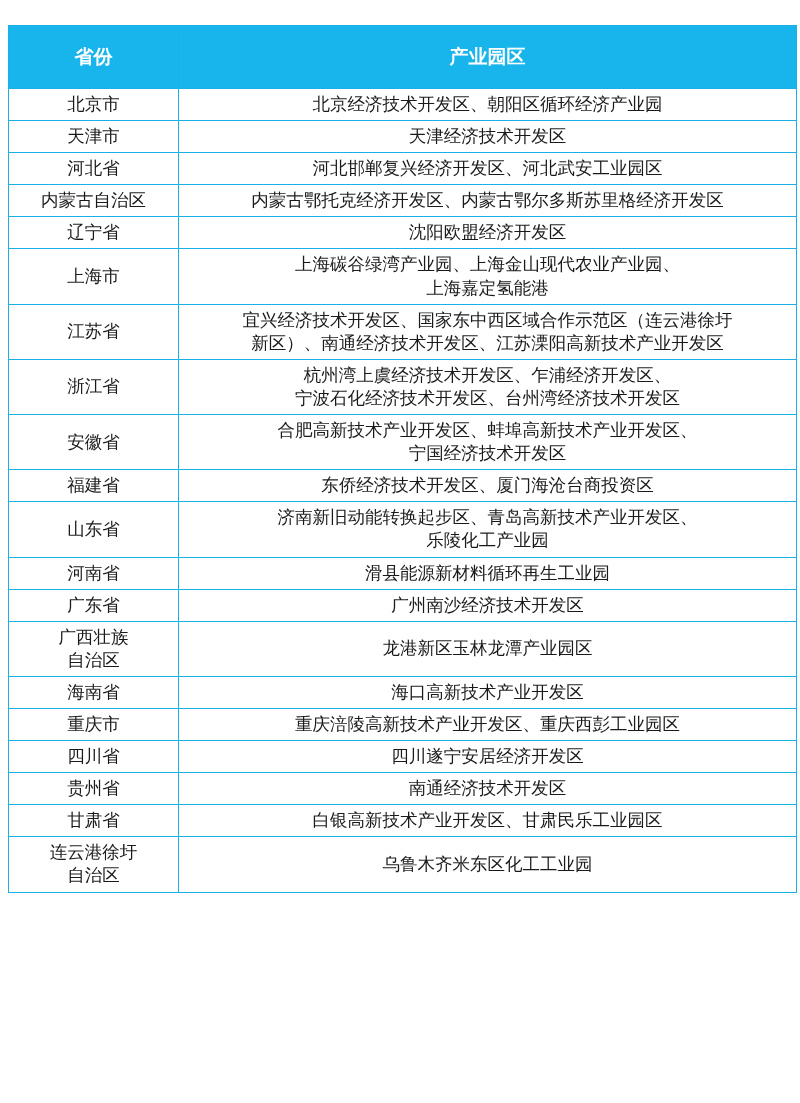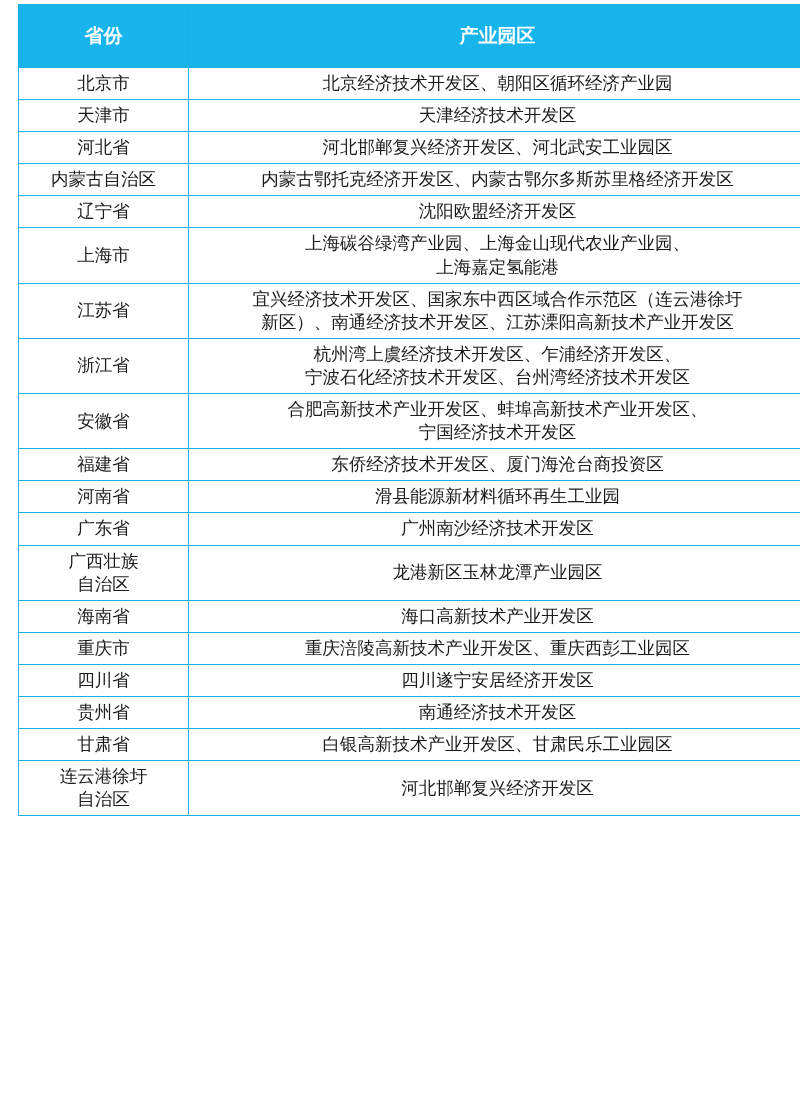--- a/index.html
+++ b/index.html
@@ -9,21 +9,22 @@
   }
   body {
     width: 800px;
     height: 1103px;
     font-family: "Liberation Sans", "DejaVu Sans", sans-serif;
     color: #1a1a1a;
   }
   .table-wrap {
     width: 800px;
     box-sizing: border-box;
-    padding: 4px 6px 6px 18px;
+    padding: 4px 6px 6px 8px;
+    margin-top: 21px;
   }
   table.data-table {
     border-collapse: collapse;
     width: 788px;
     table-layout: fixed;
   }
   table.data-table th,
   table.data-table td {
     border: 1px solid #19b0e8;
     text-align: center;
@@ -106,20 +107,25 @@
         <tr>
           <td class="province-cell">安徽省</td>
           <td class="parks-cell">合肥高新技术产业开发区、蚌埠高新技术产业开发区、
 宁国经济技术开发区</td>
         </tr>
         <tr>
           <td class="province-cell">福建省</td>
           <td class="parks-cell">东侨经济技术开发区、厦门海沧台商投资区</td>
         </tr>
         <tr>
+          <td class="province-cell">山东省</td>
+          <td class="parks-cell">济南新旧动能转换起步区、青岛高新技术产业开发区、
+乐陵化工产业园</td>
+        </tr>
+        <tr>
           <td class="province-cell">河南省</td>
           <td class="parks-cell">滑县能源新材料循环再生工业园</td>
         </tr>
         <tr>
           <td class="province-cell">广东省</td>
           <td class="parks-cell">广州南沙经济技术开发区</td>
         </tr>
         <tr>
           <td class="province-cell">广西壮族
 自治区</td>
@@ -141,17 +147,17 @@
           <td class="province-cell">贵州省</td>
           <td class="parks-cell">南通经济技术开发区</td>
         </tr>
         <tr>
           <td class="province-cell">甘肃省</td>
           <td class="parks-cell">白银高新技术产业开发区、甘肃民乐工业园区</td>
         </tr>
         <tr>
           <td class="province-cell">连云港徐圩
 自治区</td>
-          <td class="parks-cell">河北邯郸复兴经济开发区</td>
+          <td class="parks-cell">乌鲁木齐米东区化工工业园</td>
         </tr>
       </tbody>
   </table>
 </div>
 
 </body></html>

